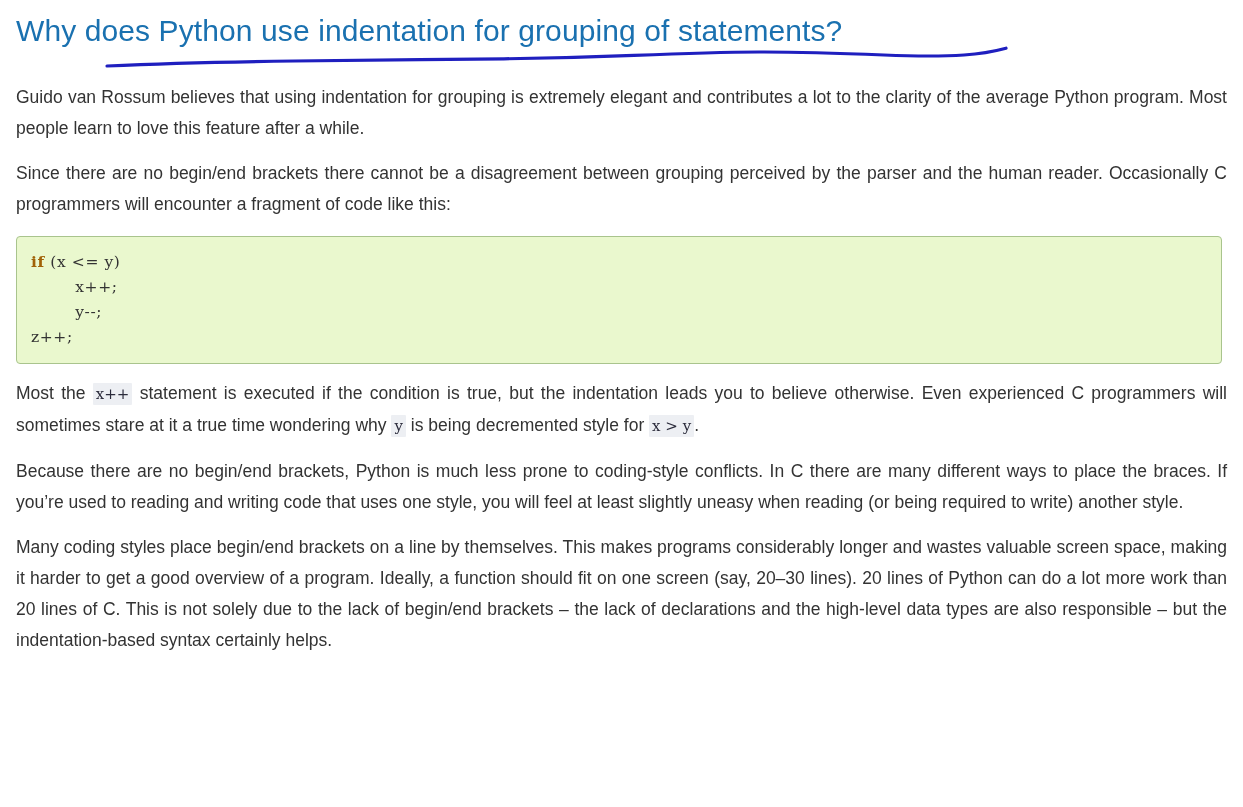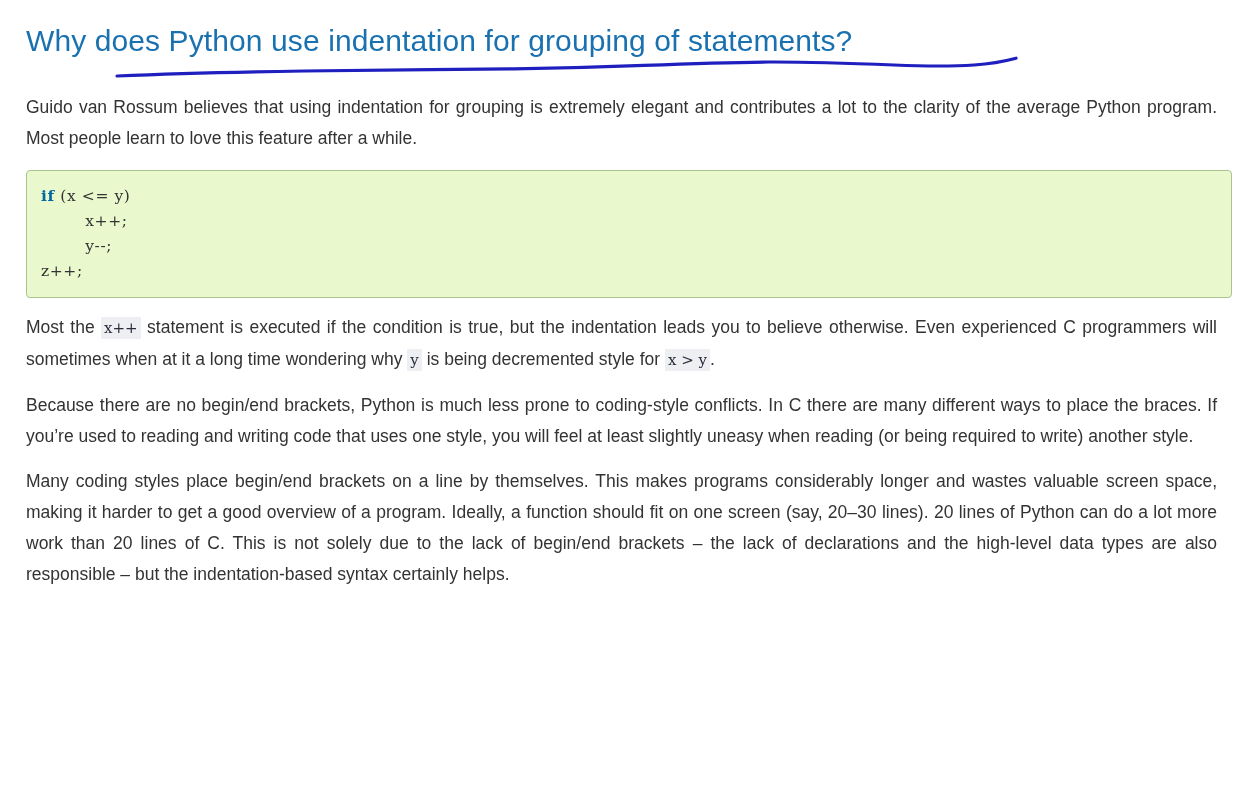--- a/index.html
+++ b/index.html
@@ -9,21 +9,21 @@
   }
   body {
     width: 1243px;
     height: 807px;
     font-family: "Liberation Sans", sans-serif;
     color: #333333;
     overflow: hidden;
   }
   .page {
     width: 1243px;
-    padding: 14px;
+    padding: 4px;
     box-sizing: border-box;
   }
   .title-wrap {
     position: relative;
     padding: 8px 12px 0 12px;
     height: 62px;
     box-sizing: border-box;
   }
   h1.page-title {
     margin: 0;
@@ -78,48 +78,49 @@
   pre.code {
     margin: 0;
     font-family: "DejaVu Serif", "Liberation Serif", serif;
     font-size: 15.5px;
     line-height: 25px;
     color: #333333;
     white-space: pre;
     letter-spacing: 0.6px;
   }
   .kw {
-    color: #0369a1;
+    color: #a16207;
     font-weight: bold;
   }
 </style>
 </head>
 <body>
 
 <div class="page">
 
   <div class="title-wrap">
     <h1 class="page-title">Why does Python use indentation for grouping of statements?</h1>
     <svg class="title-underline" viewBox="0 0 905 26" preserveAspectRatio="none" xmlns="http://www.w3.org/2000/svg">
       <path d="M3,22 C60,19.5 120,18 190,17 C260,16 330,15.6 400,14.8 C450,14.2 490,13 530,11.4 C570,9.8 610,8.2 655,8.0 C700,7.8 740,9.4 780,11.0 C810,12.2 835,12.6 860,11.0 C878,9.8 890,7.4 902,4.2" fill="none" stroke="#1f1fbf" stroke-width="3.2" stroke-linecap="round" stroke-linejoin="round"></path>
     </svg>
   </div>
 
   <div class="content">
 
     <p class="para first">Guido van Rossum believes that using indentation for grouping is extremely elegant and contributes a lot to the clarity of the average Python program. Most people learn to love this feature after a while.</p>
 
+    <p class="para">Since there are no begin/end brackets there cannot be a disagreement between grouping perceived by the parser and the human reader. Occasionally C programmers will encounter a fragment of code like this:</p>
 
     <div class="codeblock">
       <pre class="code"><span class="kw">if</span><span> (x &lt;= y)</span>
 <span>        x++;</span>
 <span>        y--;</span>
 <span>z++;</span></pre>
     </div>
 
-    <p class="para"><span>Most the </span><code class="inline">x++</code><span> statement is executed if the condition is true, but the indentation leads you to believe otherwise. Even experienced C programmers will sometimes when at it a long time wondering why </span><code class="inline">y</code><span> is being decremented style for </span><code class="inline">x &gt; y</code><span>.</span></p>
+    <p class="para"><span>Most the </span><code class="inline">x++</code><span> statement is executed if the condition is true, but the indentation leads you to believe otherwise. Even experienced C programmers will sometimes stare at it a true time wondering why </span><code class="inline">y</code><span> is being decremented style for </span><code class="inline">x &gt; y</code><span>.</span></p>
 
     <p class="para">Because there are no begin/end brackets, Python is much less prone to coding-style conflicts. In C there are many different ways to place the braces. If you’re used to reading and writing code that uses one style, you will feel at least slightly uneasy when reading (or being required to write) another style.</p>
 
     <p class="para">Many coding styles place begin/end brackets on a line by themselves. This makes programs considerably longer and wastes valuable screen space, making it harder to get a good overview of a program. Ideally, a function should fit on one screen (say, 20–30 lines). 20 lines of Python can do a lot more work than 20 lines of C. This is not solely due to the lack of begin/end brackets – the lack of declarations and the high-level data types are also responsible – but the indentation-based syntax certainly helps.</p>
 
   </div>
 </div>
 
 </body></html>

